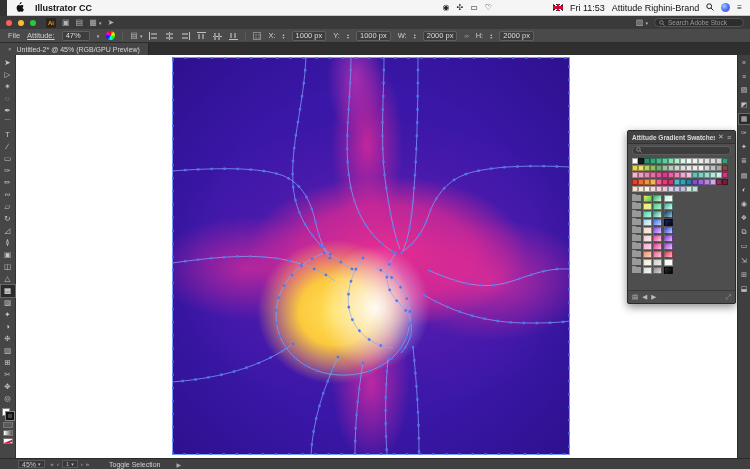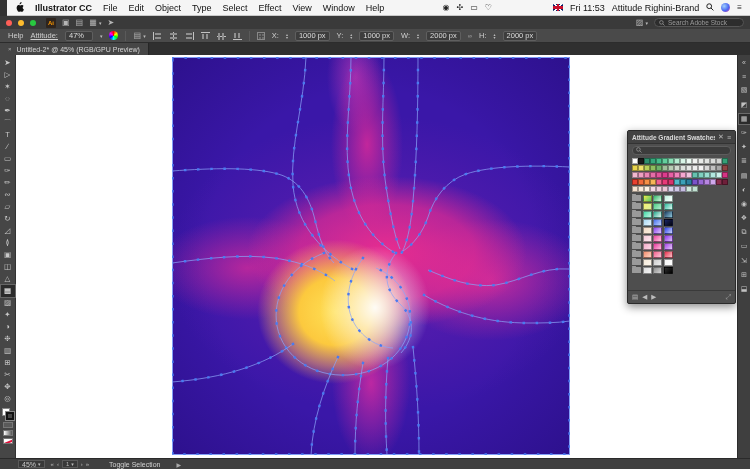--- a/index.html
+++ b/index.html
@@ -155,31 +155,20 @@
 
 <div class="stage">
 
   <div class="menubar">
     <span class="apple">
       <svg width="9" height="11" viewBox="0 0 9 11">
           <path fill="#111" d="M6.2 1.6c-.4.5-1 .9-1.6.8-.1-.6.2-1.2.5-1.6C5.5.4 6.1.1 6.6 0c.1.6-.2 1.2-.4 1.6zM7.7 5.6c0-1.1.9-1.6.9-1.6-.5-.8-1.3-.9-1.6-.9-.7-.1-1.3.4-1.7.4-.3 0-.9-.4-1.4-.4-.8 0-1.5.5-1.9 1.1-.8 1.4-.2 3.4.6 4.5.4.6.8 1.2 1.4 1.1.6 0 .8-.4 1.5-.4s.9.4 1.5.4.9-.6 1.3-1.1c.4-.6.6-1.2.6-1.2s-1.2-.5-1.2-1.9z"></path>
         </svg>
     </span>
     <span class="appname">Illustrator CC</span>
-    <span id="menu-items" style="display:flex;">
-        <span class="menu-item">File</span>
-        <span class="menu-item">Edit</span>
-        <span class="menu-item">Object</span>
-        <span class="menu-item">Type</span>
-        <span class="menu-item">Select</span>
-        <span class="menu-item">Effect</span>
-        <span class="menu-item">View</span>
-        <span class="menu-item">Window</span>
-        <span class="menu-item">Help</span>
-      </span>
     <span class="mb-right">
       <span class="mb-ico">◉</span>
       <span class="mb-ico">✣</span>
       <span class="mb-ico">▭</span>
       <span class="mb-ico">♡</span>
       <span class="battery">
         <span>78%</span>
         <span class="batt-body"></span>
         <span class="batt-nub"></span>
       </span>
@@ -212,21 +201,21 @@
         <svg width="6" height="6" viewBox="0 0 8 8">
             <circle cx="3.2" cy="3.2" r="2.4" fill="none" stroke="#999" stroke-width="1"></circle>
             <line x1="5" y1="5" x2="7.4" y2="7.4" stroke="#999" stroke-width="1"></line>
           </svg>
         <span>Search Adobe Stock</span>
       </span>
     </span>
   </div>
 
   <div class="controlbar">
-    <span>Help</span>
+    <span>File</span>
     <span class="cb-label-link">Attitude:</span>
     <span class="cb-box">
         <span>47%</span>
       </span>
     <span class="chev">▾</span>
     <span class="recolor"></span>
     <span class="sep"></span>
     <span class="ab-ico"><span>▤</span> <span class="chev">▾</span></span>
     <span class="align-ic al-l"></span>
     <span class="align-ic al-c"></span>

